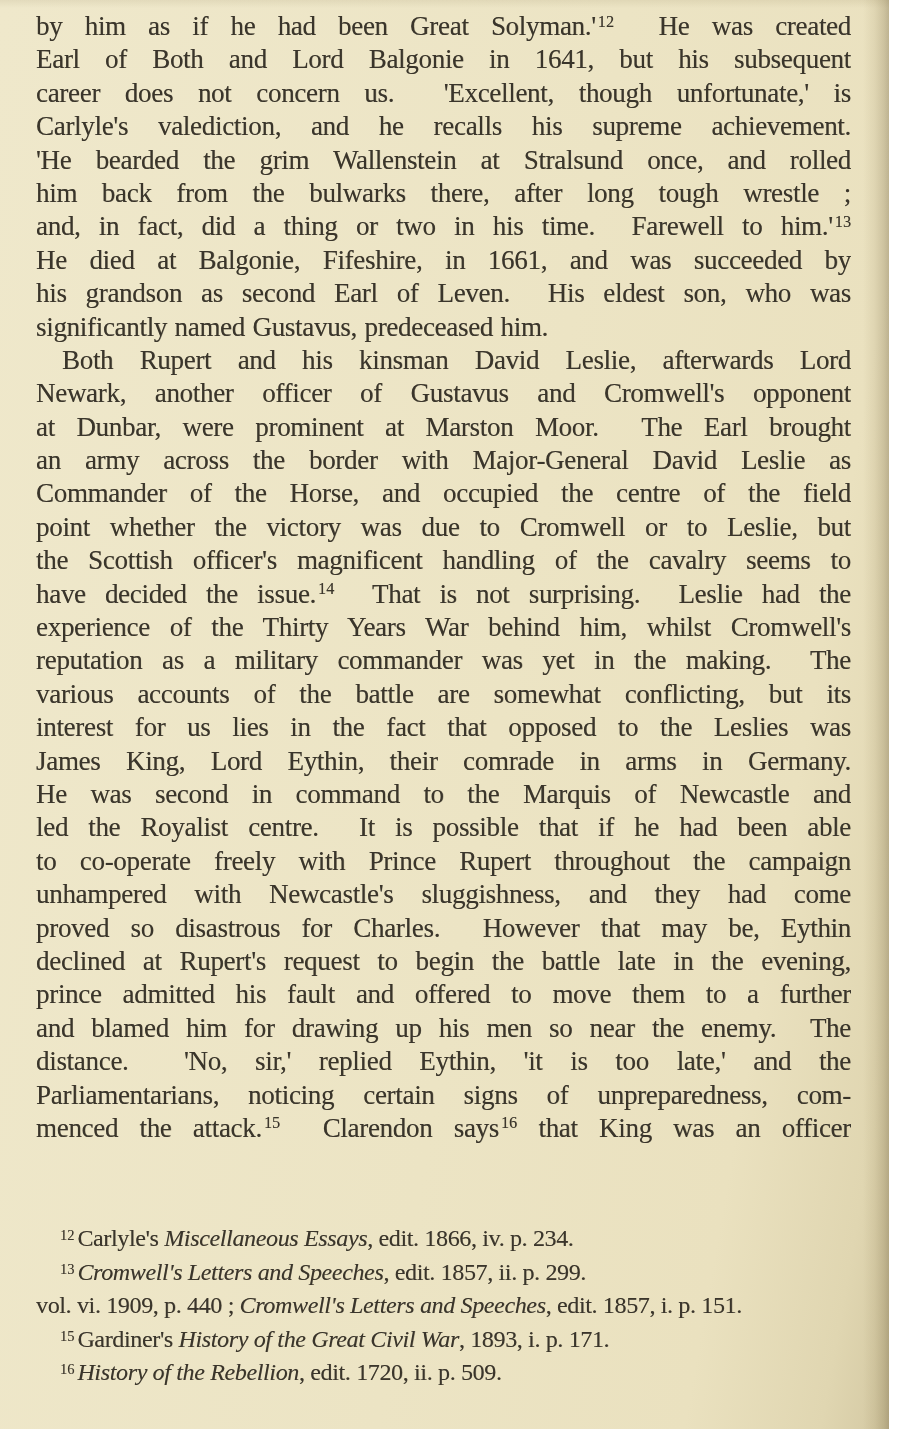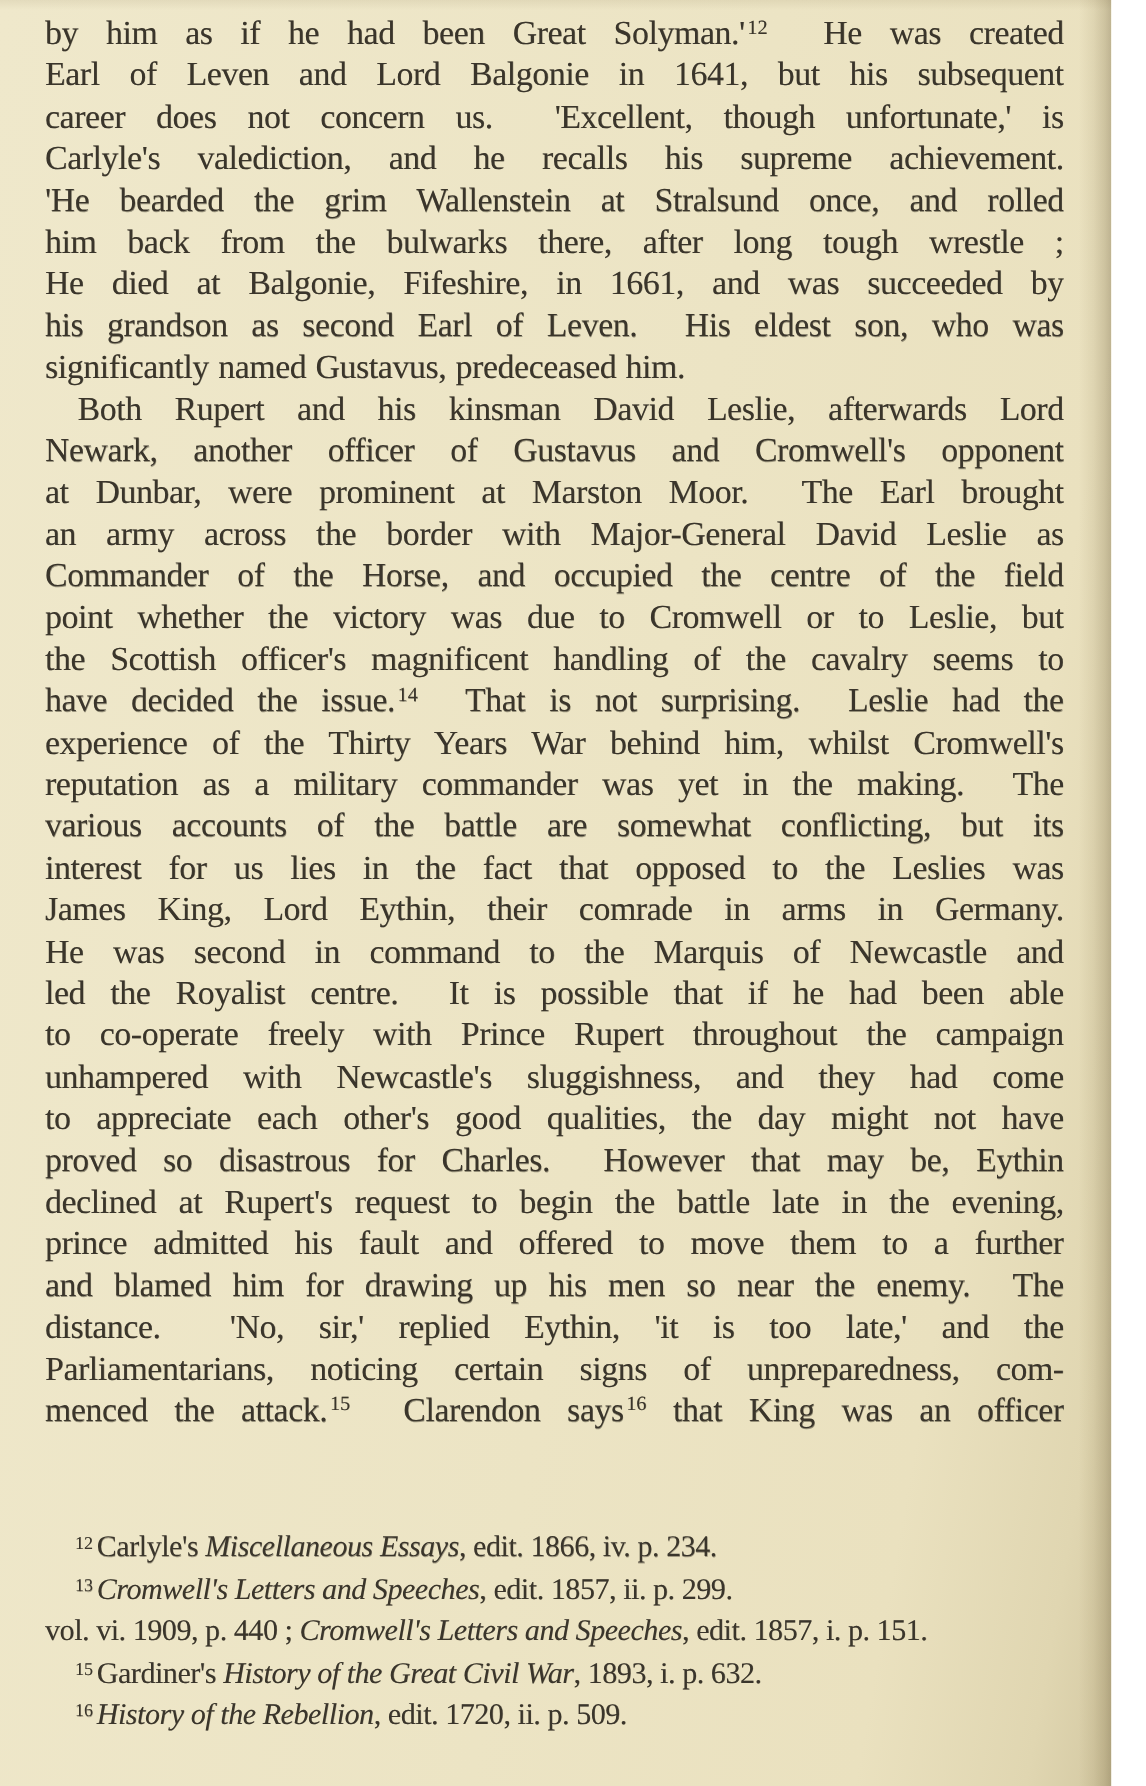--- a/index.html
+++ b/index.html
@@ -98,25 +98,26 @@
     background: linear-gradient(to bottom, rgba(120,102,60,0.10), rgba(120,102,60,0));
   }
 </style>
 </head>
 <body>
 
 <div class="page">
   <main class="body-text">
       <div class="paragraph">
         <div class="line j"><span>by him as if he had been Great Solyman.'</span><span class="fnref">12</span><span>&nbsp; He was created</span></div>
-        <div class="line j"><span>Earl of Leven and Lord Balgonie in 1641, but his subsequent</span></div>
+        <div class="line j"><span>Earl of Both and Lord Balgonie in 1641, but his subsequent</span></div>
         <div class="line j"><span>career does not concern us.&nbsp; 'Excellent, though unfortunate,' is</span></div>
         <div class="line j"><span>Carlyle's valediction, and he recalls his supreme achievement.</span></div>
         <div class="line j"><span>'He bearded the grim Wallenstein at Stralsund once, and rolled</span></div>
         <div class="line j"><span>him back from the bulwarks there, after long tough wrestle ;</span></div>
+        <div class="line j"><span>and, in fact, did a thing or two in his time.&nbsp; Farewell to him.'</span><span class="fnref">13</span></div>
         <div class="line j"><span>He died at Balgonie, Fifeshire, in 1661, and was succeeded by</span></div>
         <div class="line j"><span>his grandson as second Earl of Leven.&nbsp; His eldest son, who was</span></div>
         <div class="line nj"><span>significantly named Gustavus, predeceased him.</span></div>
       </div>
       <div class="paragraph">
         <div class="line j ind"><span>Both Rupert and his kinsman David Leslie, afterwards Lord</span></div>
         <div class="line j"><span>Newark, another officer of Gustavus and Cromwell's opponent</span></div>
         <div class="line j"><span>at Dunbar, were prominent at Marston Moor.&nbsp; The Earl brought</span></div>
         <div class="line j"><span>an army across the border with Major-General David Leslie as</span></div>
         <div class="line j"><span>Commander of the Horse, and occupied the centre of the field</span></div>
@@ -125,42 +126,41 @@
         <div class="line j"><span>have decided the issue.</span><span class="fnref">14</span><span>&nbsp; That is not surprising.&nbsp; Leslie had the</span></div>
         <div class="line j"><span>experience of the Thirty Years War behind him, whilst Cromwell's</span></div>
         <div class="line j"><span>reputation as a military commander was yet in the making.&nbsp; The</span></div>
         <div class="line j"><span>various accounts of the battle are somewhat conflicting, but its</span></div>
         <div class="line j"><span>interest for us lies in the fact that opposed to the Leslies was</span></div>
         <div class="line j"><span>James King, Lord Eythin, their comrade in arms in Germany.</span></div>
         <div class="line j"><span>He was second in command to the Marquis of Newcastle and</span></div>
         <div class="line j"><span>led the Royalist centre.&nbsp; It is possible that if he had been able</span></div>
         <div class="line j"><span>to co-operate freely with Prince Rupert throughout the campaign</span></div>
         <div class="line j"><span>unhampered with Newcastle's sluggishness, and they had come</span></div>
-        <div class="line j"><span>to appreciate each other's good qualities, the day might not have</span></div>
         <div class="line j"><span>proved so disastrous for Charles.&nbsp; However that may be, Eythin</span></div>
         <div class="line j"><span>declined at Rupert's request to begin the battle late in the evening,</span></div>
         <div class="line j"><span>prince admitted his fault and offered to move them to a further</span></div>
         <div class="line j"><span>and blamed him for drawing up his men so near the enemy.&nbsp; The</span></div>
         <div class="line j"><span>distance.&nbsp; 'No, sir,' replied Eythin, 'it is too late,' and the</span></div>
         <div class="line j"><span>Parliamentarians, noticing certain signs of unpreparedness, com-</span></div>
         <div class="line j"><span>menced the attack.</span><span class="fnref">15</span><span>&nbsp; Clarendon says</span><span class="fnref">16</span><span> that King was an officer</span></div>
       </div>
     </main>
   <section class="footnotes">
       <div>
         <div class="fline nj ind"><span class="fnref">12</span><span>Carlyle's </span><span class="it">Miscellaneous Essays</span><span>, edit. 1866, iv. p. 234.</span></div>
       </div>
       <div>
         <div class="fline nj ind"><span class="fnref">13</span><span class="it">Cromwell's Letters and Speeches</span><span>, edit. 1857, ii. p. 299.</span></div>
       </div>
       <div>
         <div class="fline nj"><span>vol. vi. 1909, p. 440 ; </span><span class="it">Cromwell's Letters and Speeches</span><span>, edit. 1857, i. p. 151.</span></div>
       </div>
       <div>
-        <div class="fline nj ind"><span class="fnref">15</span><span>Gardiner's </span><span class="it">History of the Great Civil War</span><span>, 1893, i. p. 632.</span></div>
+        <div class="fline nj ind"><span class="fnref">15</span><span>Gardiner's </span><span class="it">History of the Great Civil War</span><span>, 1893, i. p. 171.</span></div>
       </div>
       <div>
         <div class="fline nj ind"><span class="fnref">16</span><span class="it">History of the Rebellion</span><span>, edit. 1720, ii. p. 509.</span></div>
       </div>
     </section>
   <div class="top-shade"></div>
   <div class="edge-shade"></div>
 </div>
 
 </body></html>

